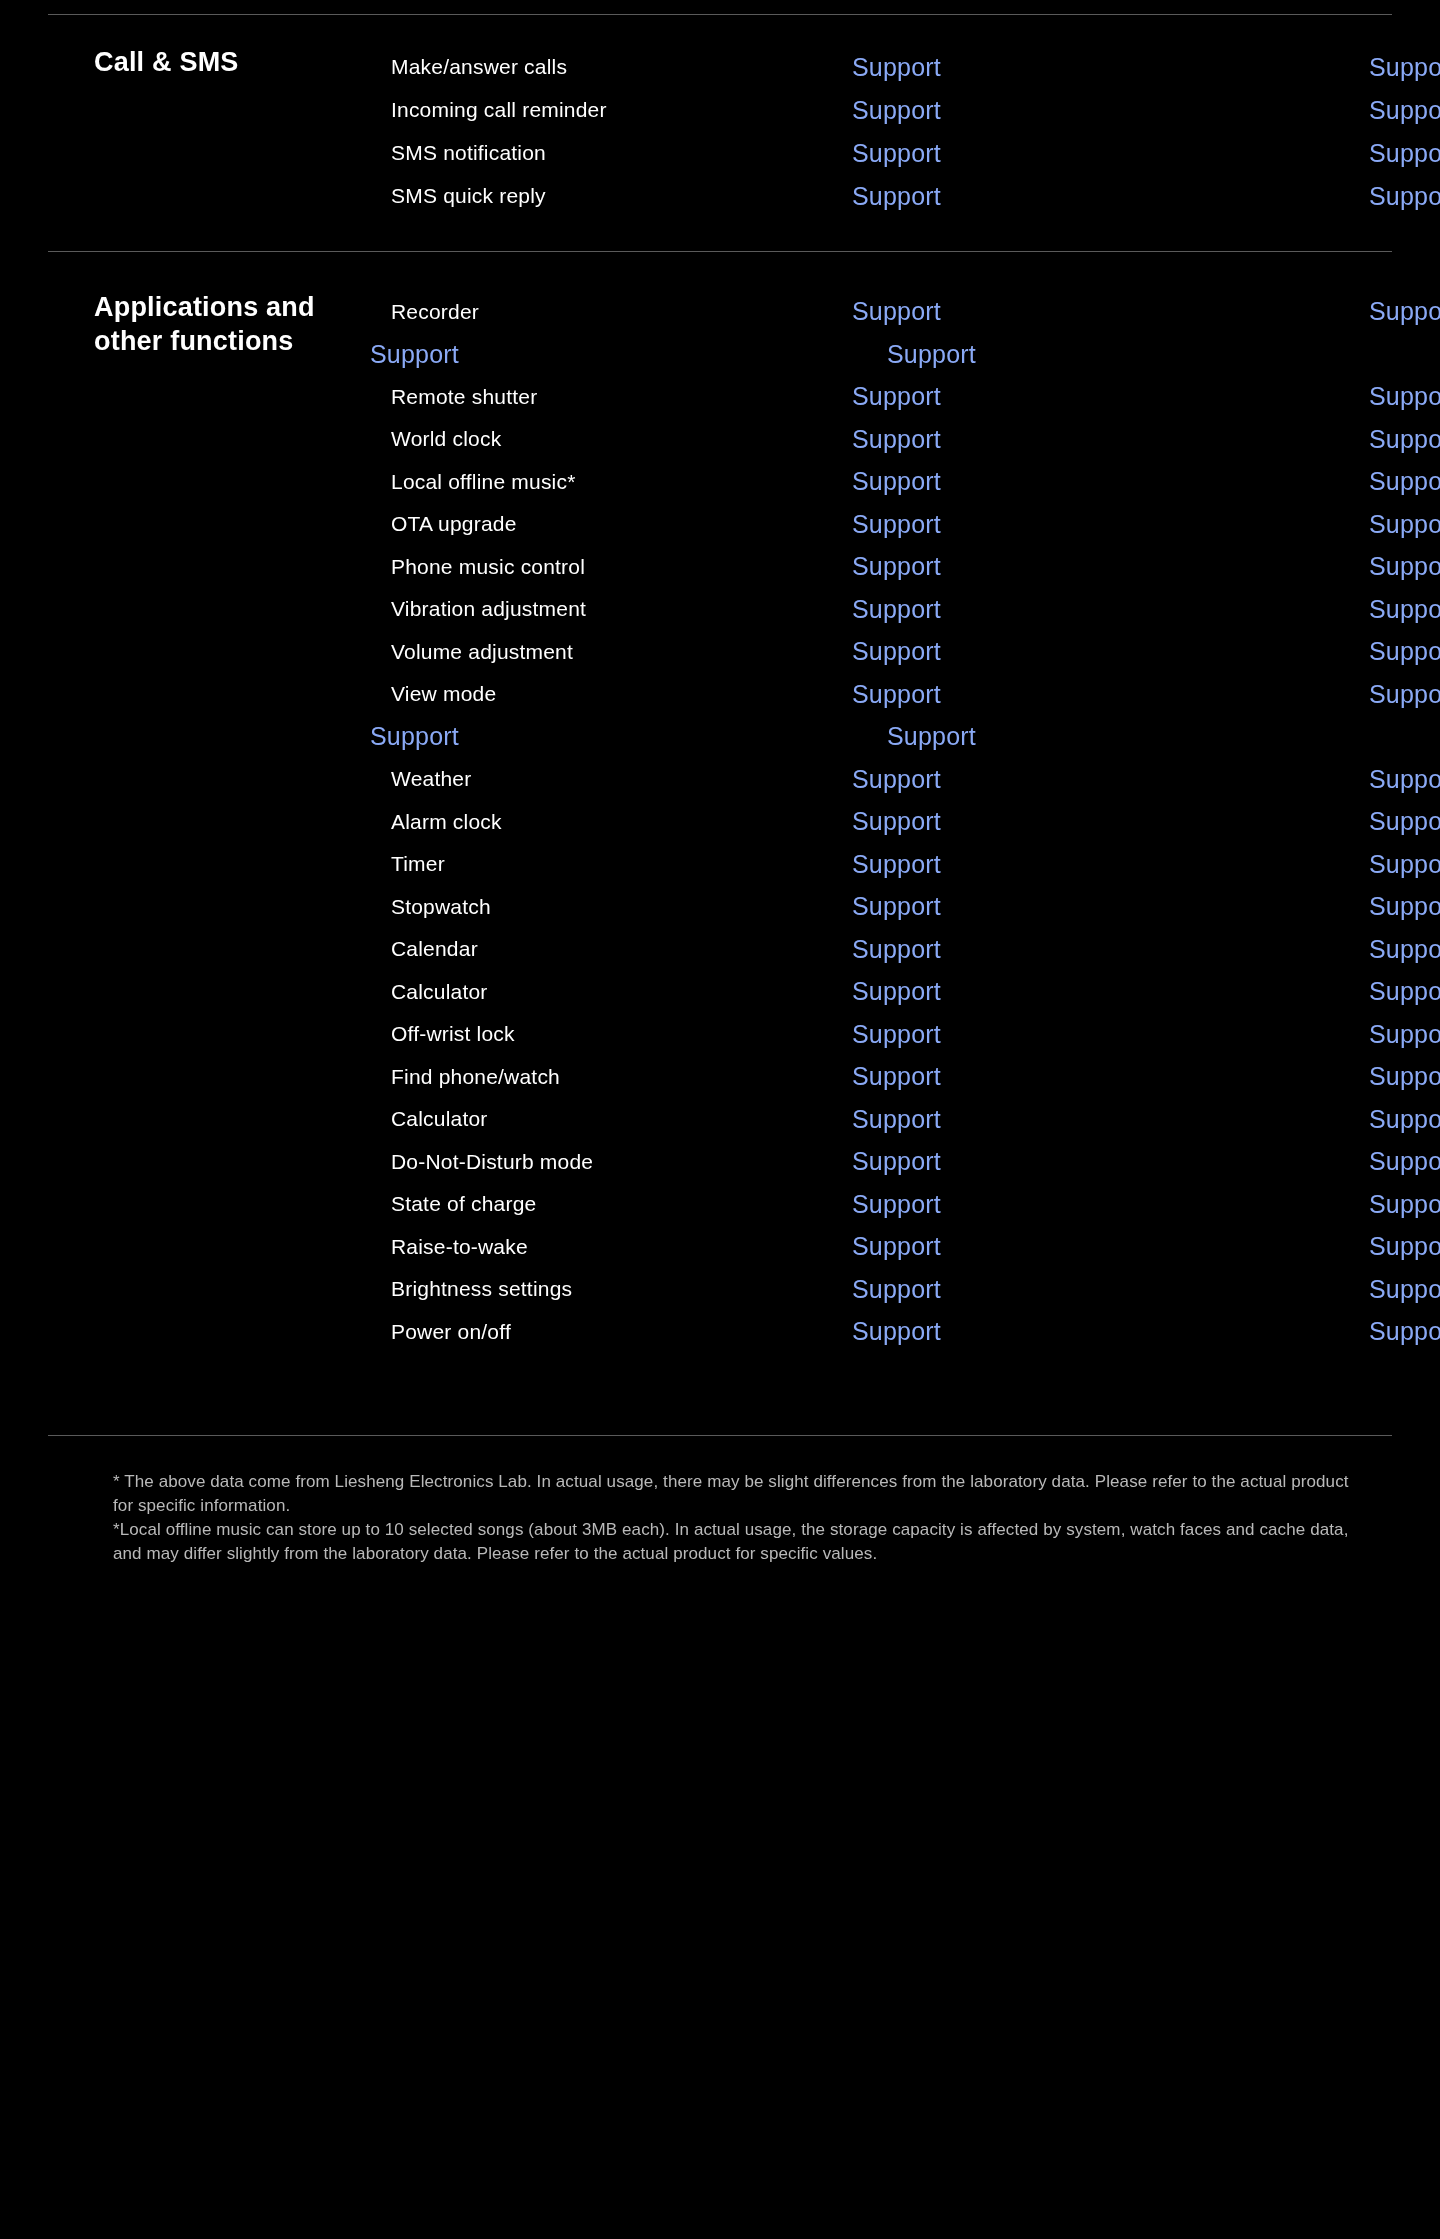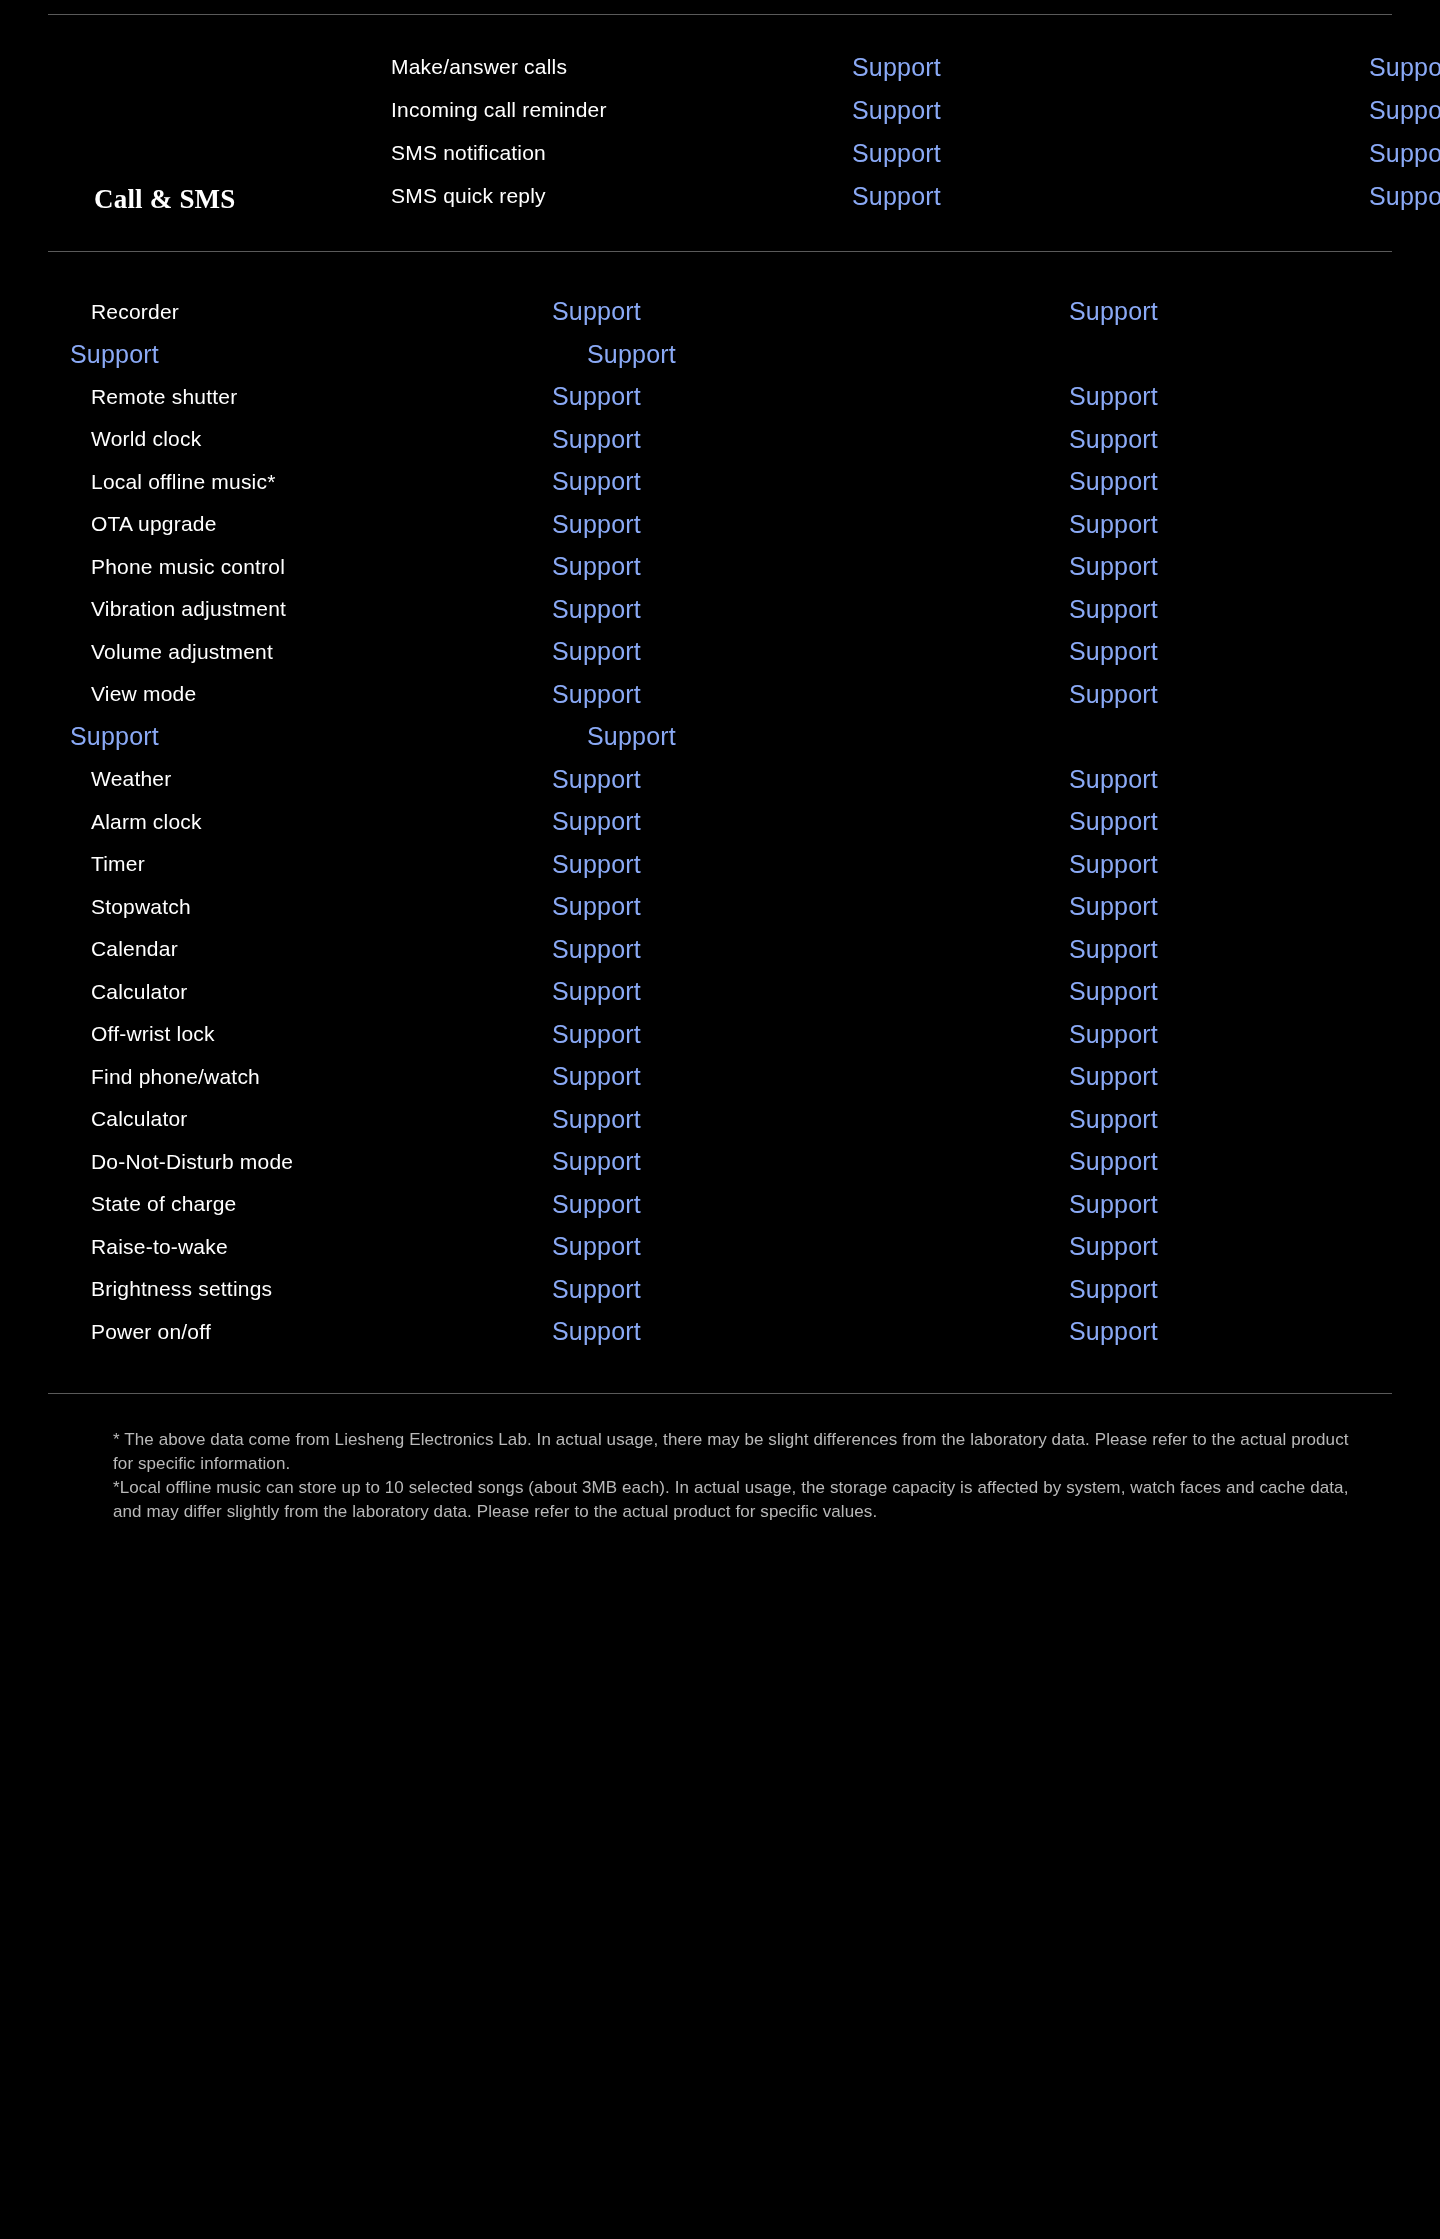--- a/index.html
+++ b/index.html
@@ -33,22 +33,21 @@
     align-items: flex-start;
     padding: 0 48px;
     box-sizing: border-box;
   }
   .cat-cell {
     width: 300px;
     flex: 0 0 300px;
     box-sizing: border-box;
     padding-left: 46px;
     display: flex;
-    align-items: flex-end;
-    font-family: Liberation Serif, serif;
+    align-items: flex-start;
   }
   .cat-label {
     font-size: 27px;
     font-weight: bold;
     line-height: 1.28;
     color: #ffffff;
     letter-spacing: 0.2px;
   }
   .rows {
     flex: 1 1 auto;
@@ -135,20 +134,23 @@
         <div class="feat">SMS quick reply</div>
         <div class="val">Support</div>
         <div class="val second">Support</div>
       </div>
     </div>
   </div>
 
   <div class="divider"></div>
 
   <div class="section sec-apps">
+    <div class="cat-cell">
+      <div class="cat-label">Applications and other functions</div>
+    </div>
     <div class="rows">
       <div class="row">
         <div class="feat">Recorder</div>
         <div class="val">Support</div>
         <div class="val second">Support</div>
       </div>
       <div class="row">
         <div class="val">Support</div>
         <div class="val second">Support</div>
       </div>

